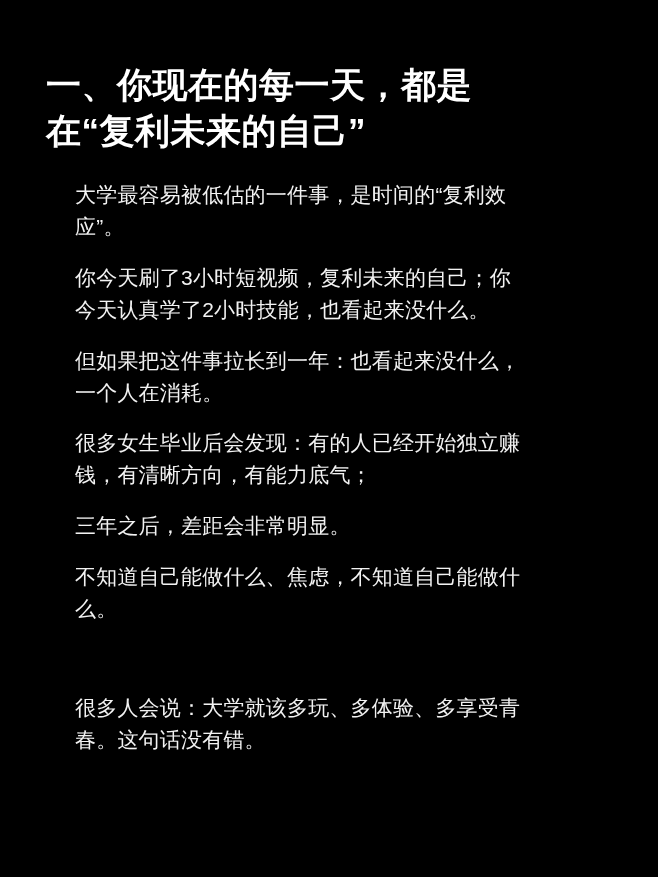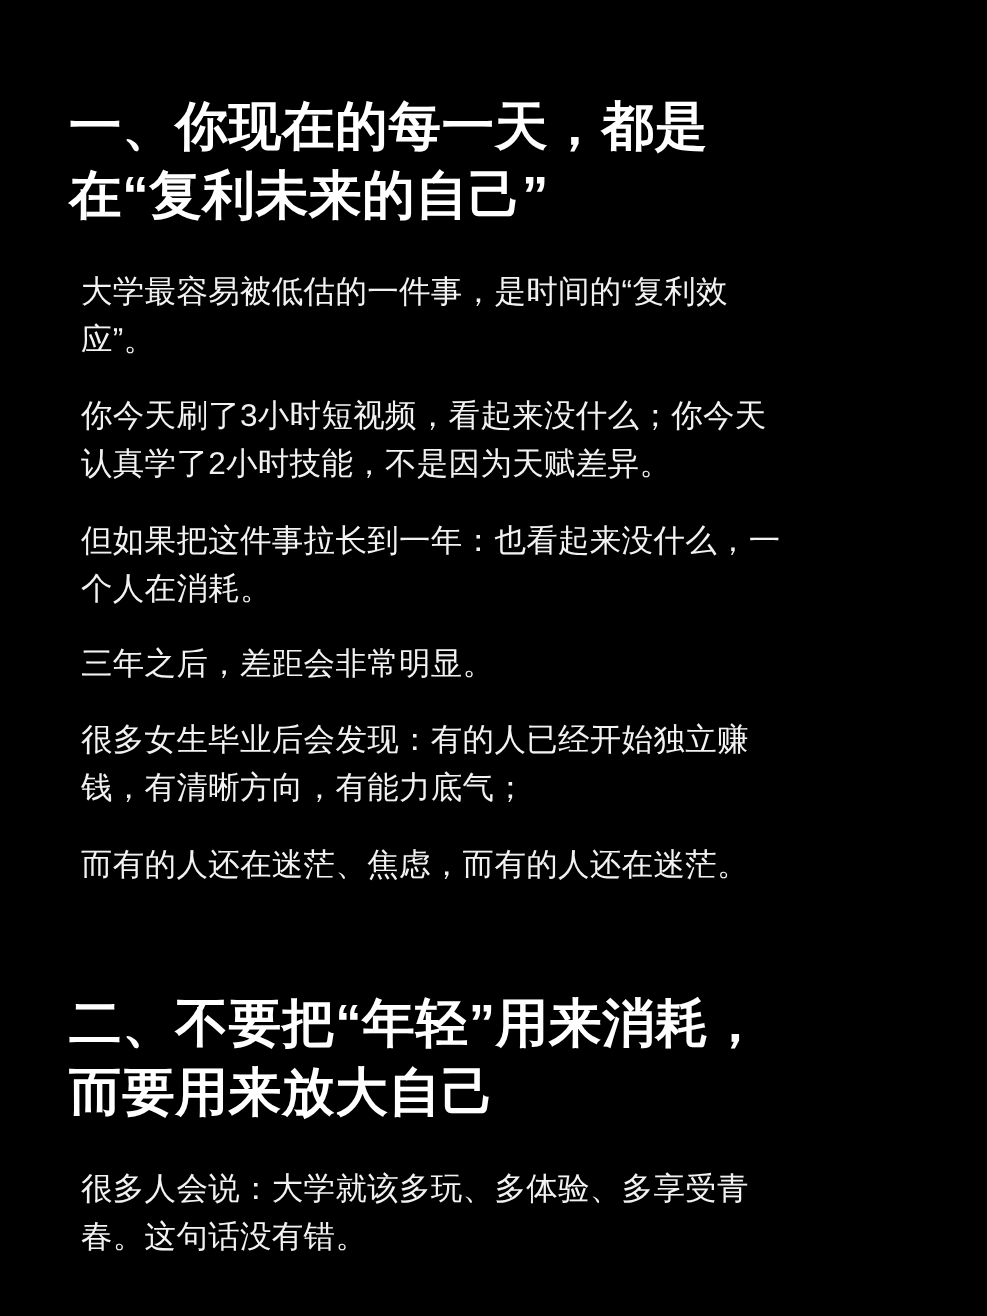--- a/index.html
+++ b/index.html
@@ -27,20 +27,21 @@
   .section-heading {
     font-size: 35px;
     font-weight: bold;
     line-height: 1.30;
     letter-spacing: 0.5px;
     margin: 0 0 26px 0;
     color: #ffffff;
   }
   .body-block {
     padding-left: 8px;
+    margin-left: 21px;
   }
   .para {
     font-size: 21px;
     line-height: 1.52;
     margin: 0 0 19px 0;
     color: #f2f2f2;
     letter-spacing: 0.2px;
   }
   .spacer-lg {
     height: 48px;
@@ -48,31 +49,30 @@
 </style>
 </head>
 <body>
 
 <div class="page">
 
   <div class="section">
     <h1 class="section-heading">一、你现在的每一天，都是在“复利未来的自己”</h1>
     <div class="body-block">
       <p class="para">大学最容易被低估的一件事，是时间的“复利效应”。</p>
-      <p class="para">你今天刷了3小时短视频，看起来没什么；你今天认真学了2小时技能，不是因为天赋差异。</p>
+      <p class="para">你今天刷了3小时短视频，复利未来的自己；你今天认真学了2小时技能，也看起来没什么。</p>
       <p class="para">但如果把这件事拉长到一年：也看起来没什么，一个人在消耗。</p>
+      <p class="para">很多女生毕业后会发现：有的人已经开始独立赚钱，有清晰方向，有能力底气；</p>
       <p class="para">三年之后，差距会非常明显。</p>
-      <p class="para">很多女生毕业后会发现：有的人已经开始独立赚钱，有清晰方向，有能力底气；</p>
-      <p class="para">而有的人还在迷茫、焦虑，而有的人还在迷茫。</p>
+      <p class="para">不知道自己能做什么、焦虑，不知道自己能做什么。</p>
     </div>
   </div>
 
   <div class="spacer-lg"></div>
 
   <div class="section">
-    <h1 class="section-heading">二、不要把“年轻”用来消耗，而要用来放大自己</h1>
     <div class="body-block">
       <p class="para">很多人会说：大学就该多玩、多体验、多享受青春。这句话没有错。</p>
 
     </div>
   </div>
 
 </div>
 
 </body></html>

